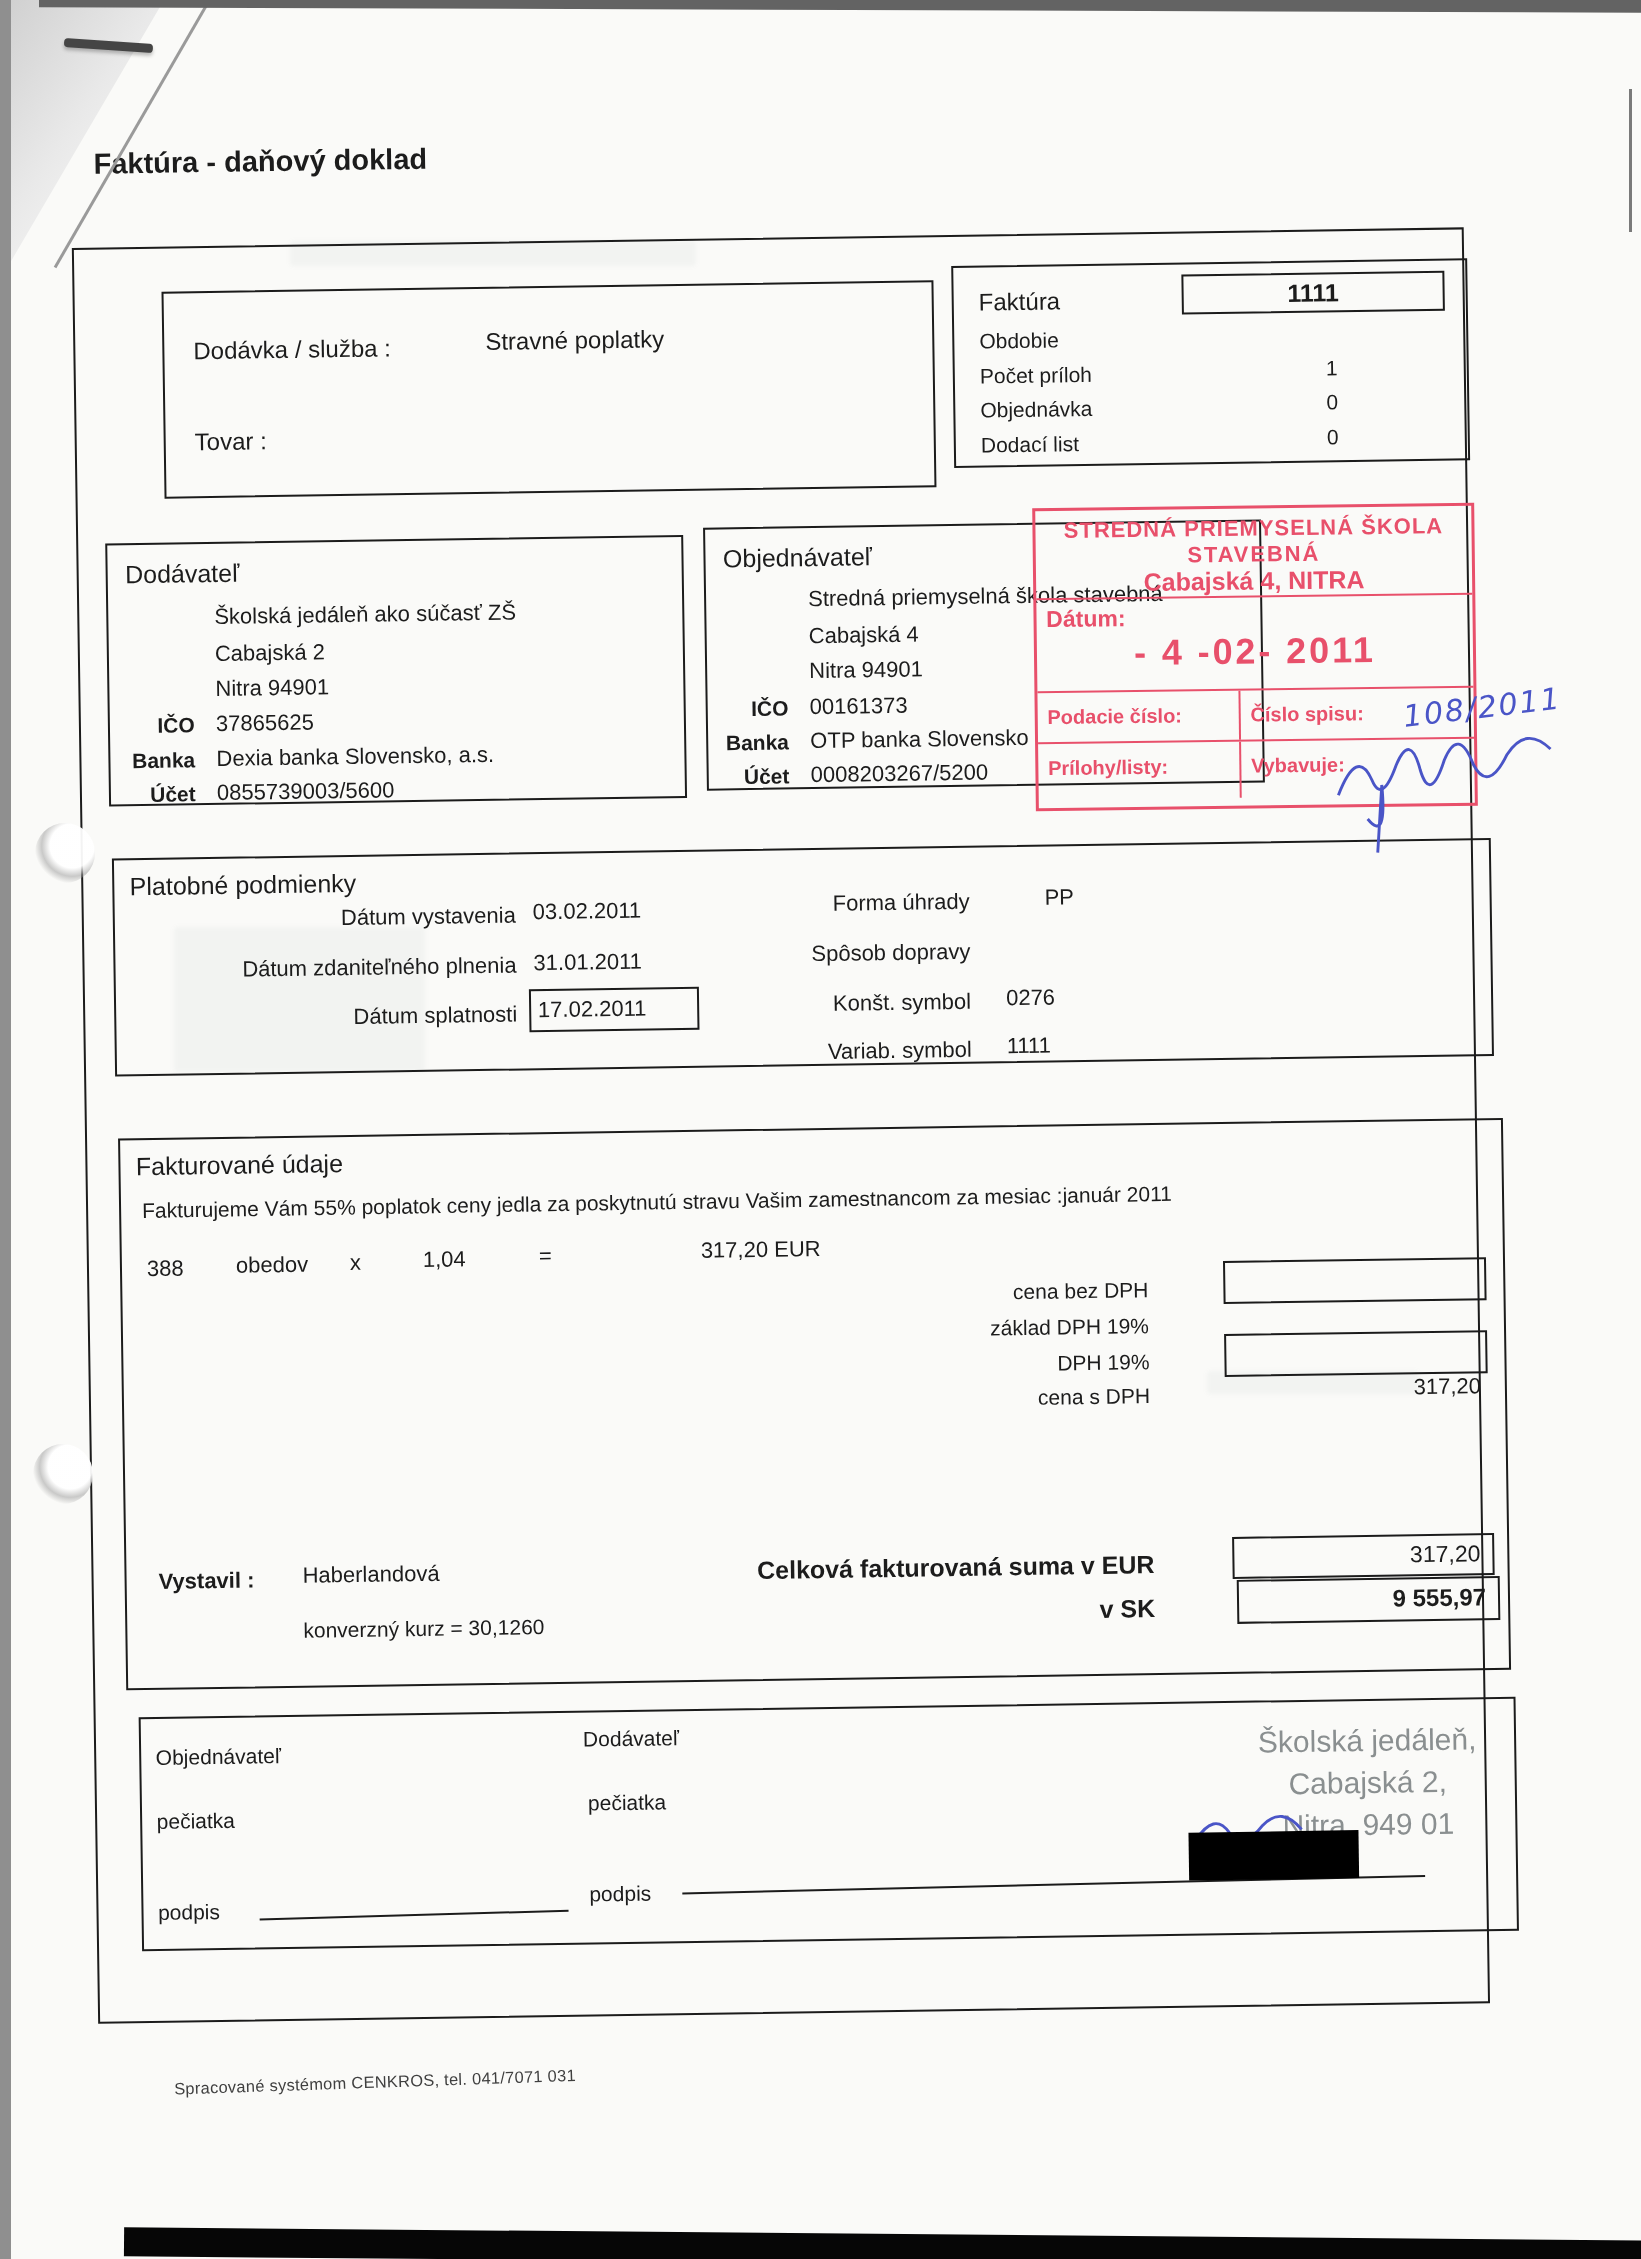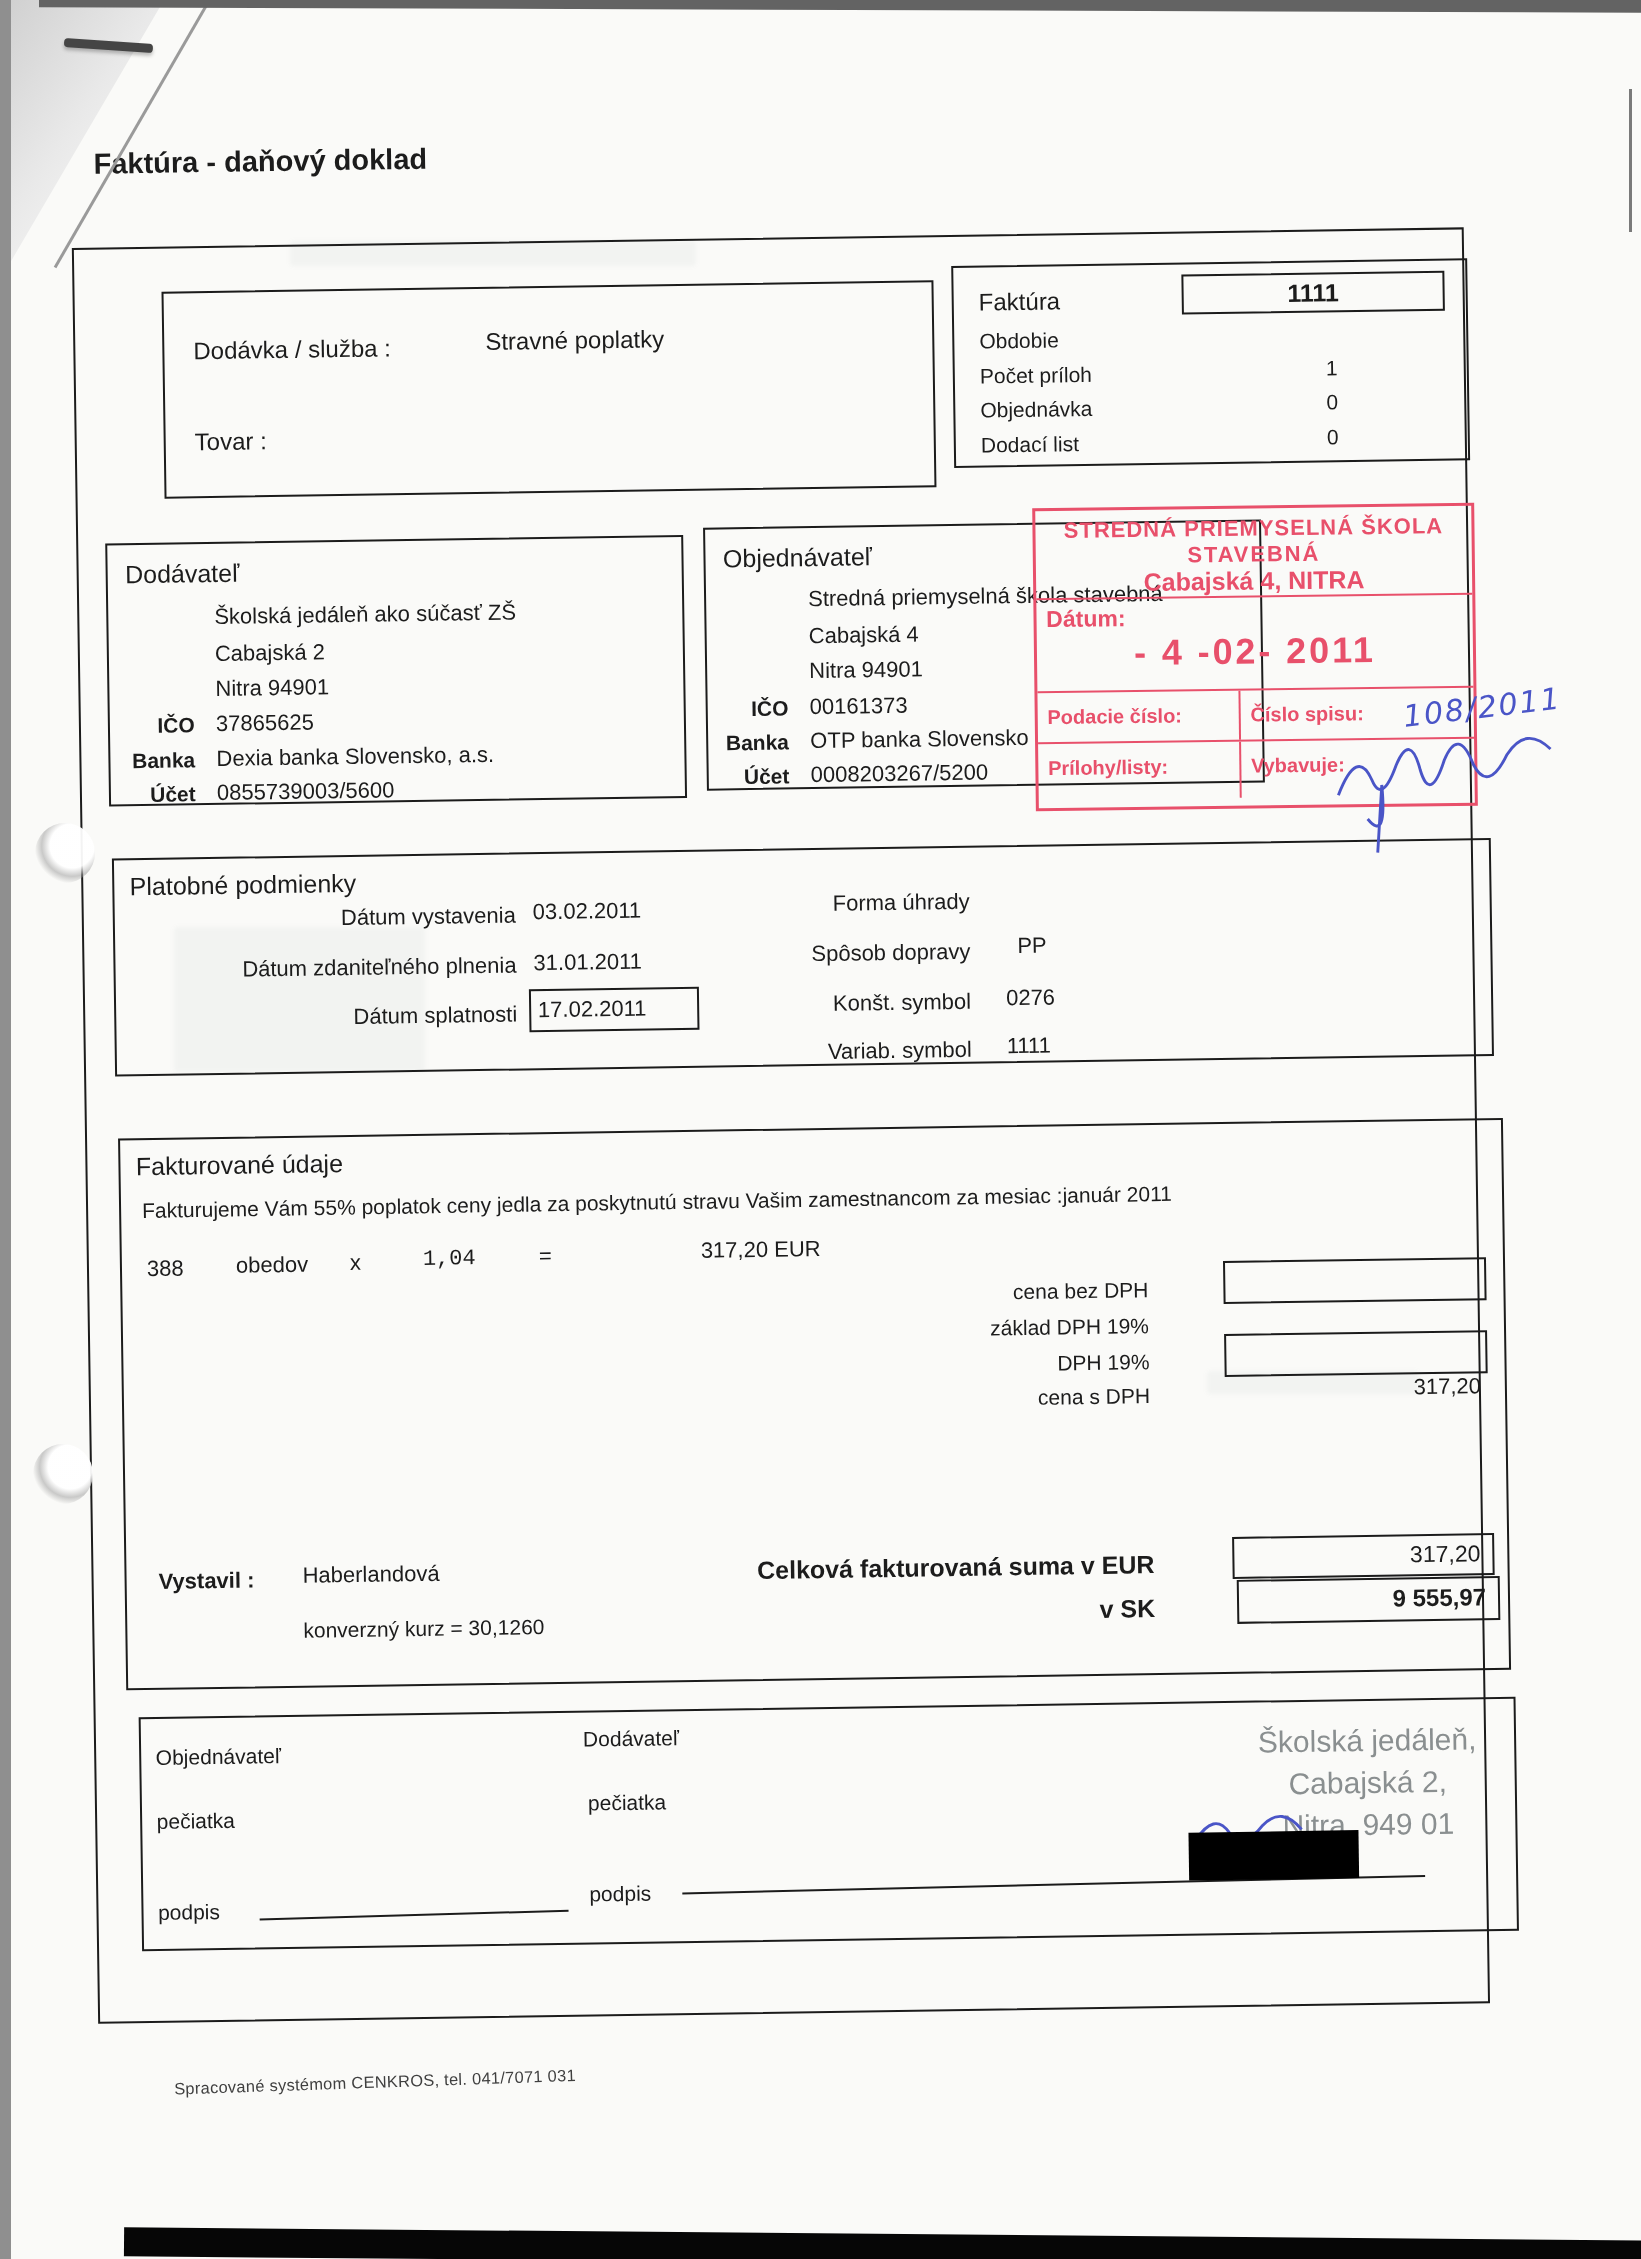--- a/index.html
+++ b/index.html
@@ -160,35 +160,35 @@
     <div class="t f26" style="left:15.4px;top:11.6px;">Platobné podmienky</div>
     <div class="t f23 lab-r" style="left:24px;top:48px;width:377px;">Dátum vystavenia</div>
     <div class="t f23" style="left:418px;top:45px;">03.02.2011</div>
     <div class="t f23 lab-r" style="left:24px;top:98px;width:377px;">Dátum zdaniteľného plnenia</div>
     <div class="t f23" style="left:418px;top:96px;">31.01.2011</div>
     <div class="t f23 lab-r" style="left:24px;top:147px;width:377px;">Dátum splatnosti</div>
     <div class="box" style="left:413px;top:135px;width:166px;height:39px;">
       <div class="t f23" style="left:6.8px;top:5.8px;">17.02.2011</div>
     </div>
     <div class="t f23 lab-r" style="left:565px;top:41px;width:290px;">Forma úhrady</div>
-    <div class="t f23" style="left:902px;top:38px;margin-top:48px;">PP</div>
+    <div class="t f23" style="left:930px;top:38px;">PP</div>
     <div class="t f23 lab-r" style="left:565px;top:91px;width:290px;">Spôsob dopravy</div>
     <div class="t f23 lab-r" style="left:565px;top:141px;width:290px;">Konšt. symbol</div>
     <div class="t f23" style="left:890px;top:138px;">0276</div>
     <div class="t f23 lab-r" style="left:565px;top:189px;width:290px;">Variab. symbol</div>
     <div class="t f23" style="left:890px;top:186px;">1111</div>
   </div>
 
   <div class="box" style="left:118px;top:1128px;width:1381px;height:548px;">
     <div class="t f26" style="left:15.4px;top:11.6px;">Fakturované údaje</div>
     <div class="t f22" style="left:21px;top:58px;transform:rotate(-.1deg);">Fakturujeme Vám 55% poplatok ceny jedla za poskytnutú stravu Vašim zamestnancom za mesiac :január 2011</div>
     <div class="t f23" style="left:25px;top:116px;">388</div>
     <div class="t f23" style="left:114px;top:114px;">obedov</div>
     <div class="t f23" style="left:228px;top:113px;">x</div>
-    <div class="t f23" style="left:301px;top:111px;font-family:Liberation Mono, monospace;">1,04</div>
+    <div class="t f23" style="left:301px;top:111px;">1,04</div>
     <div class="t f23" style="left:417px;top:109px;">=</div>
     <div class="t f23" style="left:579px;top:106px;">317,20 EUR</div>
 
     <div class="t f22 lab-r" style="left:640px;top:153px;width:386px;">cena bez DPH</div>
     <div class="box" style="left:1101px;top:137px;width:259px;height:39px;"></div>
     <div class="t f22 lab-r" style="left:640px;top:189px;width:386px;">základ DPH 19%</div>
     <div class="t f22 lab-r" style="left:640px;top:225px;width:386px;">DPH 19%</div>
     <div class="box" style="left:1101px;top:210px;width:259px;height:39px;"></div>
     <div class="t f22 lab-r" style="left:640px;top:259px;width:386px;">cena s DPH</div>
     <div class="t f23 lab-r" style="left:1231px;top:253px;width:126px;">317,20</div>

